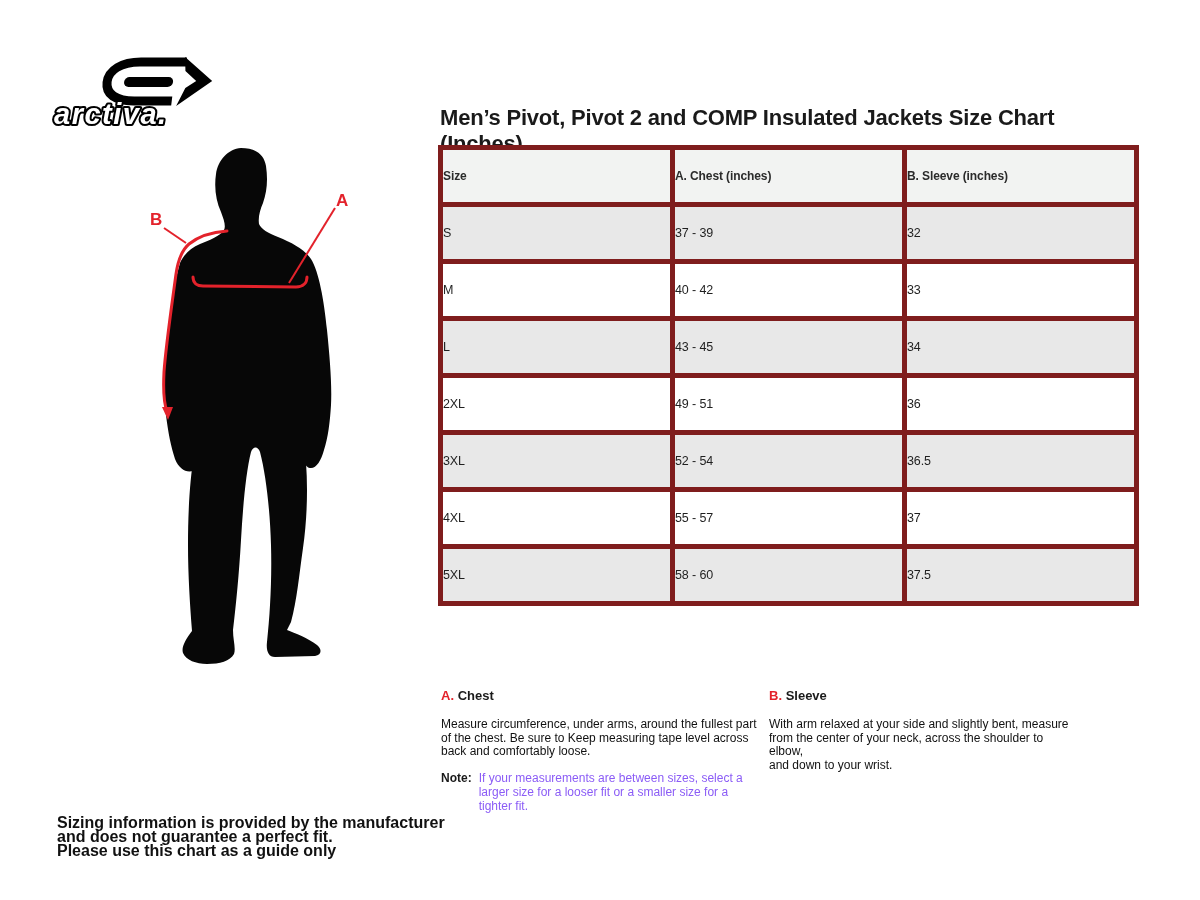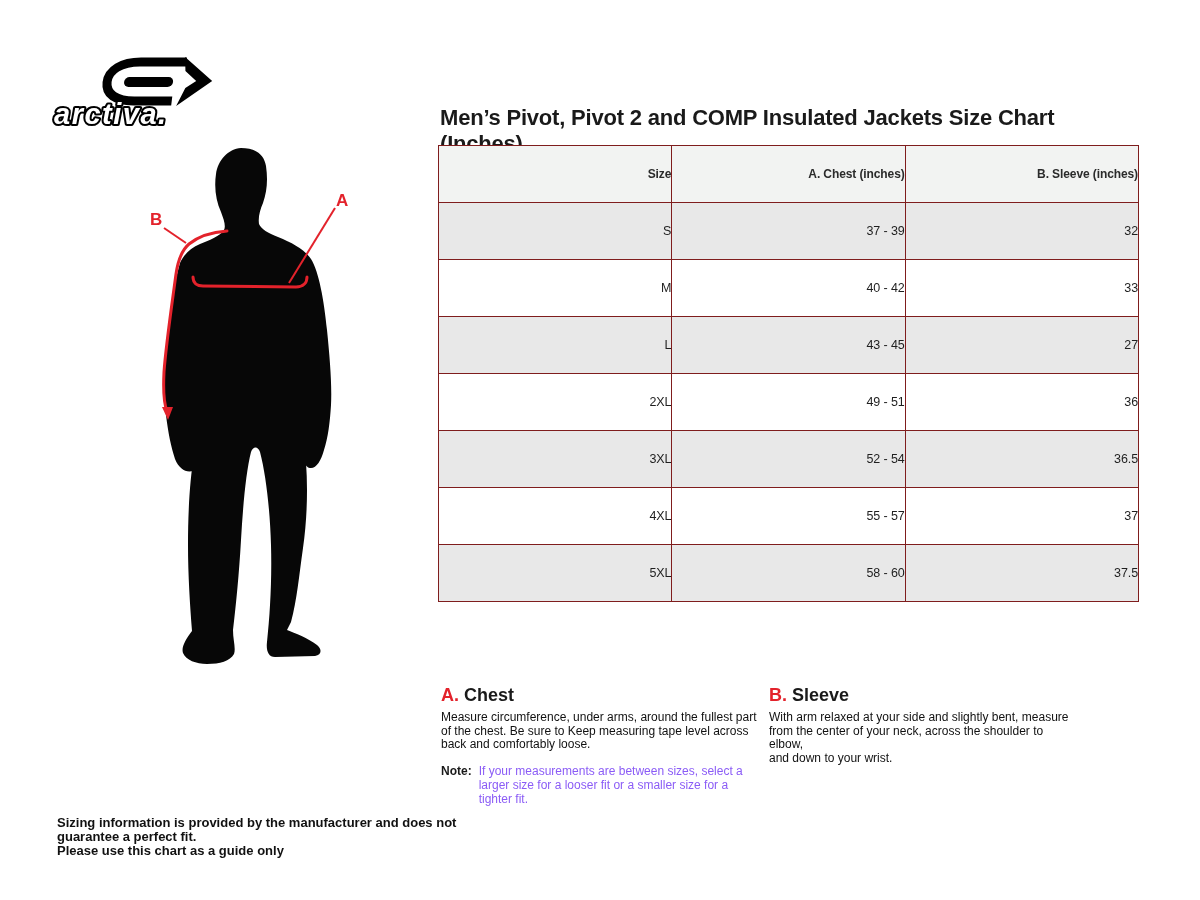--- a/index.html
+++ b/index.html
@@ -17,40 +17,40 @@
     font-size:22px; font-weight:bold; letter-spacing:-0.2px; color:#1a1a1a;
   }
   
   .figure-wrap { position:absolute; left:138px; top:140px; }
   
   .size-table {
     position:absolute; left:438px; top:145px; width:701px;
     border-collapse:collapse; table-layout:fixed;
   }
   .size-table th, .size-table td {
-    border:1px solid #7f1d1d; text-align:right; vertical-align:middle;
+    border:5px solid #7f1d1d; text-align:left; vertical-align:middle;
     height:57px; font-size:12.5px; color:#1f1f1f; letter-spacing:-0.1px;
   }
   .size-table th { background:#f2f3f2; font-weight:bold; font-size:12px; color:#2b2b2b; }
   .size-table td { background:#ffffff; font-weight:normal; }
   .size-table tbody tr:nth-child(odd) td { background:#e8e8e8; }
   
   .footnote { position:absolute; width:332px; font-size:12px; line-height:13.8px; }
   .footnote-chest { left:441px; top:689px; }
   .footnote-sleeve { left:769px; top:689px; width:310px; }
-  .footnote-head { font-weight:bold; font-size:18px; margin-bottom:8px; }
+  .footnote-head { font-weight:bold; font-size:13px; margin-bottom:15px; }
   .red { color:#e3222b; }
   .footnote-body { white-space:pre-line; color:#111; }
   .note-block { display:flex; margin-top:13px; }
   .note-label { font-weight:bold; margin-right:7px; white-space:nowrap; }
   .note-body { white-space:pre-line; color:#8b5cf6; }
   
   .disclaimer {
     position:absolute; left:57px; top:816px; width:420px;
-    font-size:13px; font-weight:bold; line-height:14px; white-space:pre-line; color:#111;
+    font-size:16px; font-weight:bold; line-height:14px; white-space:pre-line; color:#111;
   }
 </style>
 </head>
 <body>
 
 <div class="canvas">
 
   <svg class="logo-icon" width="118" height="62" viewBox="0 0 118 62" aria-hidden="true">
     <g transform="skewX(-7) translate(7,0)">
       <path d="M86,12 H40 C21,12 9,20 9,32 C9,44 20,51 38,51 H76" fill="none" stroke="#000" stroke-width="9"></path>
@@ -140,21 +140,21 @@
           <td>32</td>
         </tr>
         <tr>
           <td>M</td>
           <td>40 - 42</td>
           <td>33</td>
         </tr>
         <tr>
           <td>L</td>
           <td>43 - 45</td>
-          <td>27</td>
+          <td>34</td>
         </tr>
         <tr>
           <td>2XL</td>
           <td>49 - 51</td>
           <td>36</td>
         </tr>
         <tr>
           <td>3XL</td>
           <td>52 - 54</td>
           <td>36.5</td>

